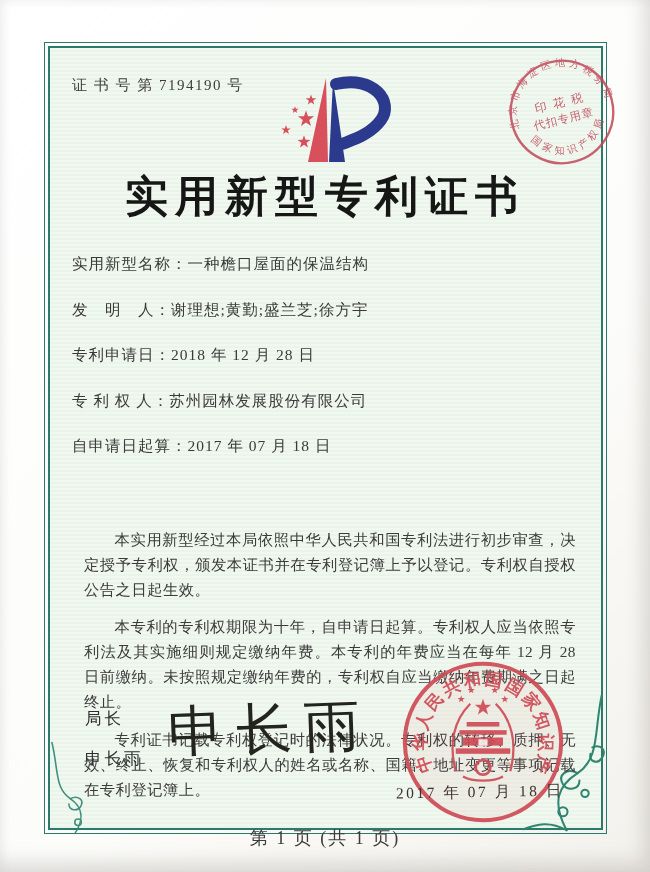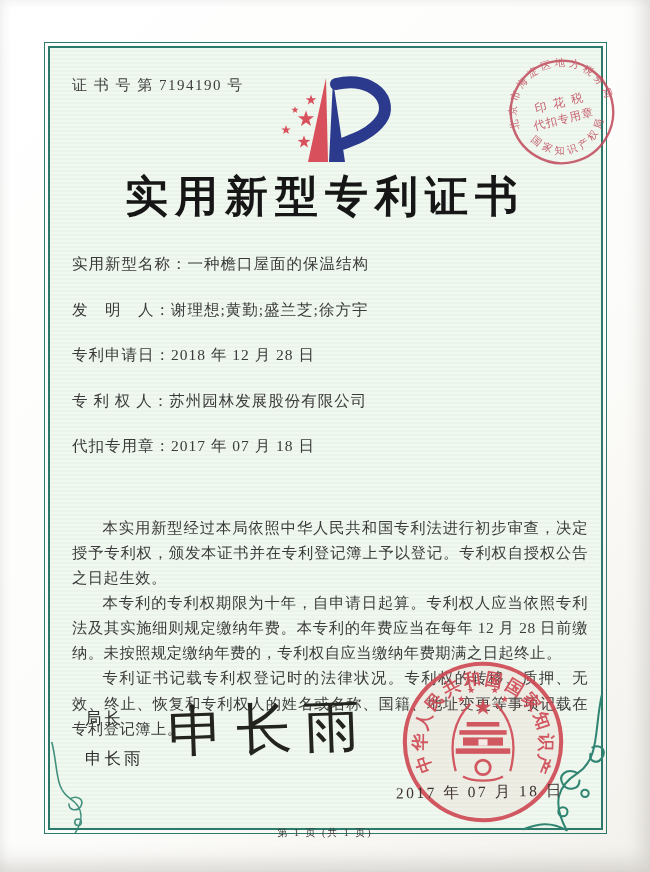--- a/index.html
+++ b/index.html
@@ -41,37 +41,37 @@
     letter-spacing:7px;color:#161616;z-index:3;
   }
   .fields{position:absolute;left:72px;top:248px;width:480px;z-index:3;margin-top:6px;}
   .field-row{height:45.5px;font-size:15.5px;color:#3a3a3a;letter-spacing:1px;}
   .field-row .lbl{color:#3a3a3a;}
   .paragraphs{
     position:absolute;left:72px;top:515px;width:516px;z-index:3;
     font-size:15.3px;line-height:1.64;color:#3b3b3b;
     text-align:justify;
   }
-  .paragraphs p{margin:0;text-indent:2em;letter-spacing:.5px;}
+  .paragraphs p{margin:12px;text-indent:2em;letter-spacing:.5px;}
   .signer{position:absolute;left:85px;top:708px;z-index:3;font-size:16.5px;color:#2e2e2e;letter-spacing:3px;}
   .signer div{margin-bottom:18px;}
   .signature{
     position:absolute;left:168px;top:692px;z-index:3;
     font-size:56px;color:#24241f;letter-spacing:12px;
     transform:rotate(-2deg);
     font-family:"DejaVu Serif","Liberation Serif",serif;
   }
   .seal{position:absolute;left:372px;top:642px;z-index:4;opacity:.92;}
   .seal-date{
     position:absolute;left:396px;top:782px;z-index:5;
     font-size:15.5px;color:#3f3331;letter-spacing:2.5px;transform:rotate(-1deg);
   }
   .footer{
     position:absolute;left:0;top:826px;width:100%;text-align:center;
-    font-size:10px;color:#3c3c3c;letter-spacing:2px;z-index:3;
+    font-size:18px;color:#3c3c3c;letter-spacing:2px;z-index:3;
   }
   .flourish-br{position:absolute;left:519px;top:694px;z-index:2;}
   .flourish-bl{position:absolute;left:48px;top:736px;z-index:2;transform:scaleX(-1);opacity:.9;}
 </style>
 </head>
 <body>
 
 <div class="paper">
 
   <div class="frame">
@@ -139,21 +139,21 @@
     <div class="field-row">
       <span class="lbl">发　明　人：</span><span>谢理想;黄勤;盛兰芝;徐方宇</span>
     </div>
     <div class="field-row">
       <span class="lbl">专利申请日：</span><span>2018 年 12 月 28 日</span>
     </div>
     <div class="field-row">
       <span class="lbl">专 利 权 人：</span><span>苏州园林发展股份有限公司</span>
     </div>
     <div class="field-row">
-      <span class="lbl">代扣专用章：</span><span>2017 年 07 月 18 日</span>
+      <span class="lbl">自申请日起算：</span><span>2017 年 07 月 18 日</span>
     </div>
   </div>
 
   <div class="paragraphs">
     <p>本实用新型经过本局依照中华人民共和国专利法进行初步审查，决定授予专利权，颁发本证书并在专利登记簿上予以登记。专利权自授权公告之日起生效。</p>
     <p>本专利的专利权期限为十年，自申请日起算。专利权人应当依照专利法及其实施细则规定缴纳年费。本专利的年费应当在每年 12 月 28 日前缴纳。未按照规定缴纳年费的，专利权自应当缴纳年费期满之日起终止。</p>
     <p>专利证书记载专利权登记时的法律状况。专利权的转移、质押、无效、终止、恢复和专利权人的姓名或名称、国籍、地址变更等事项记载在专利登记簿上。</p>
   </div>
 
   <div class="signer">

